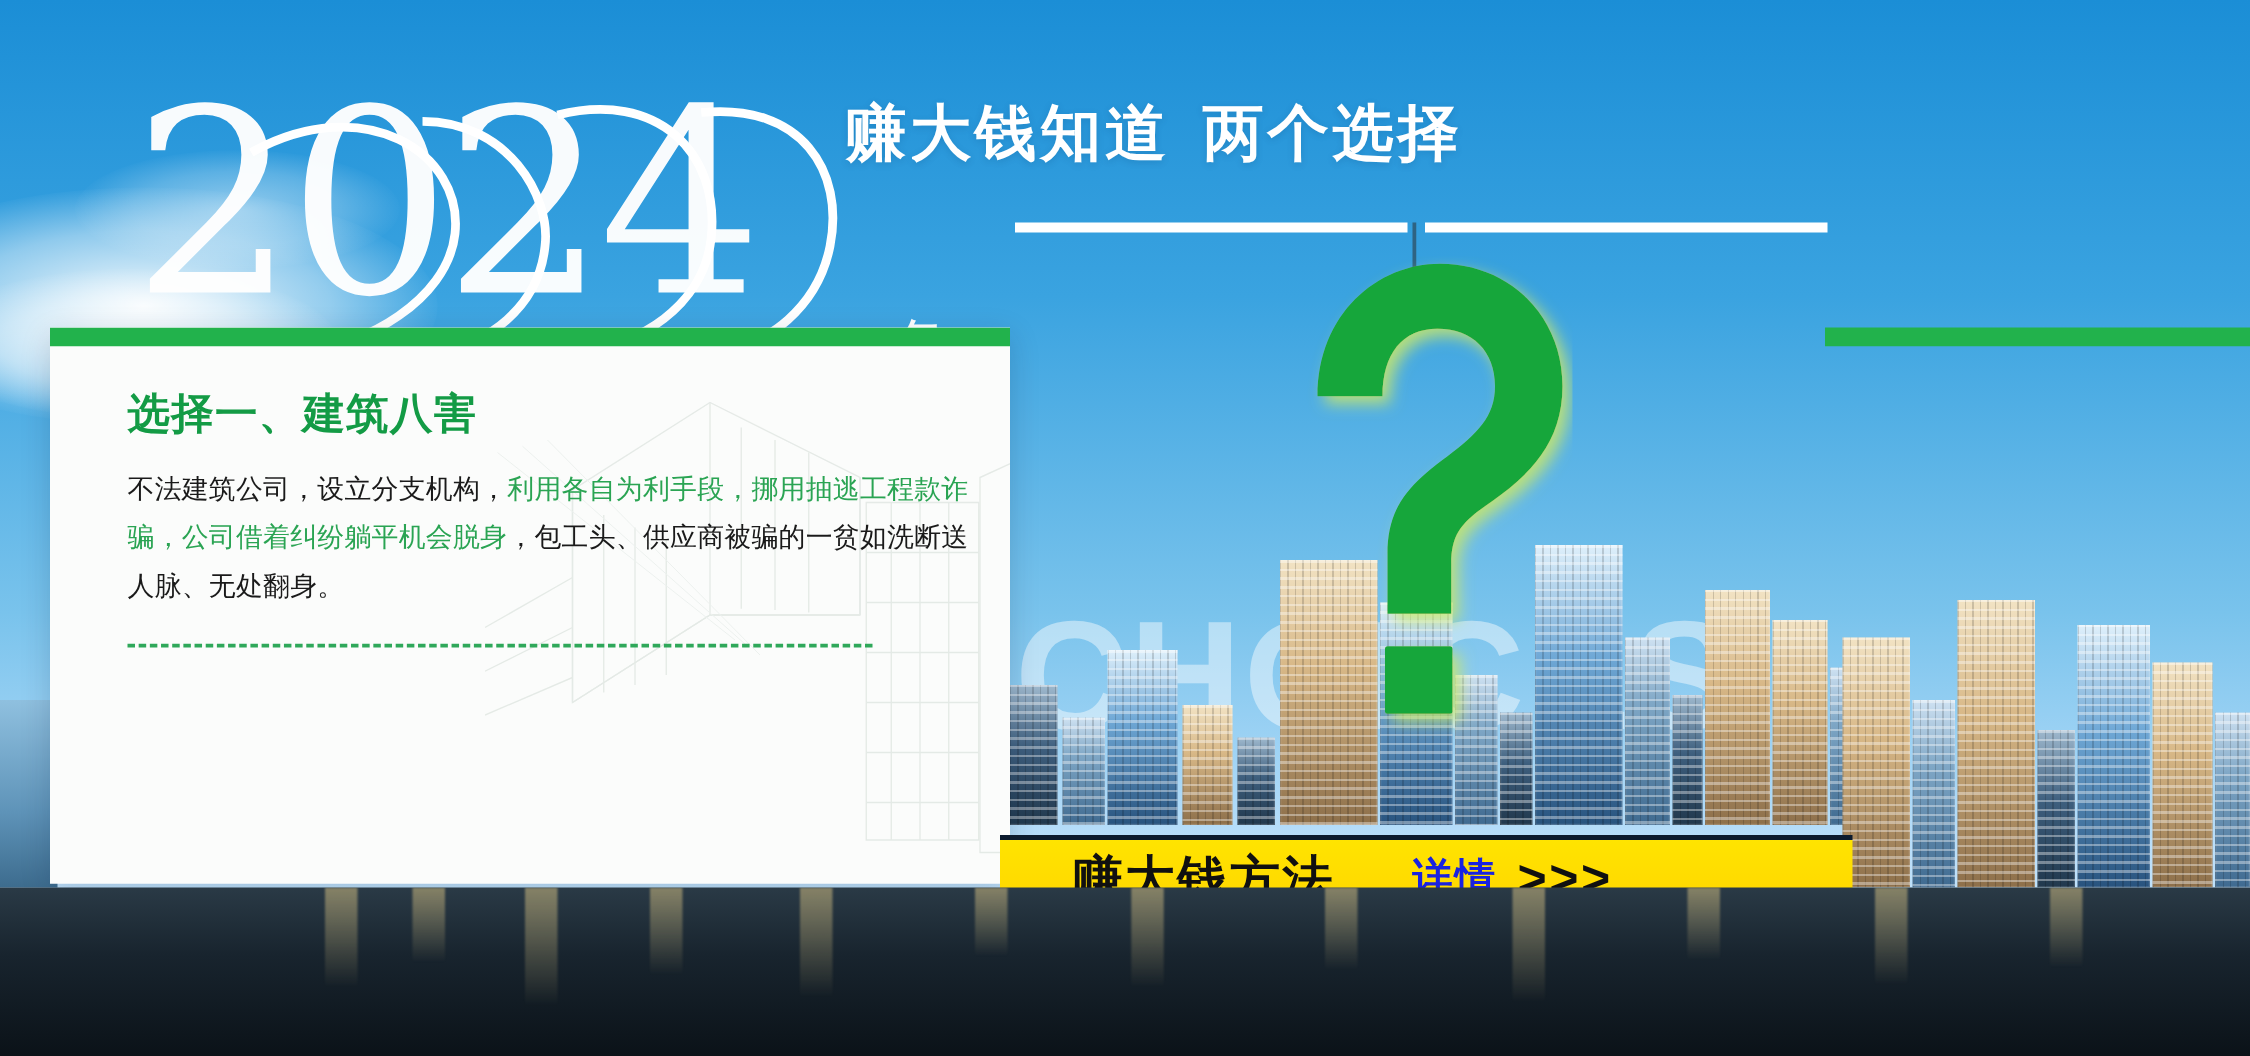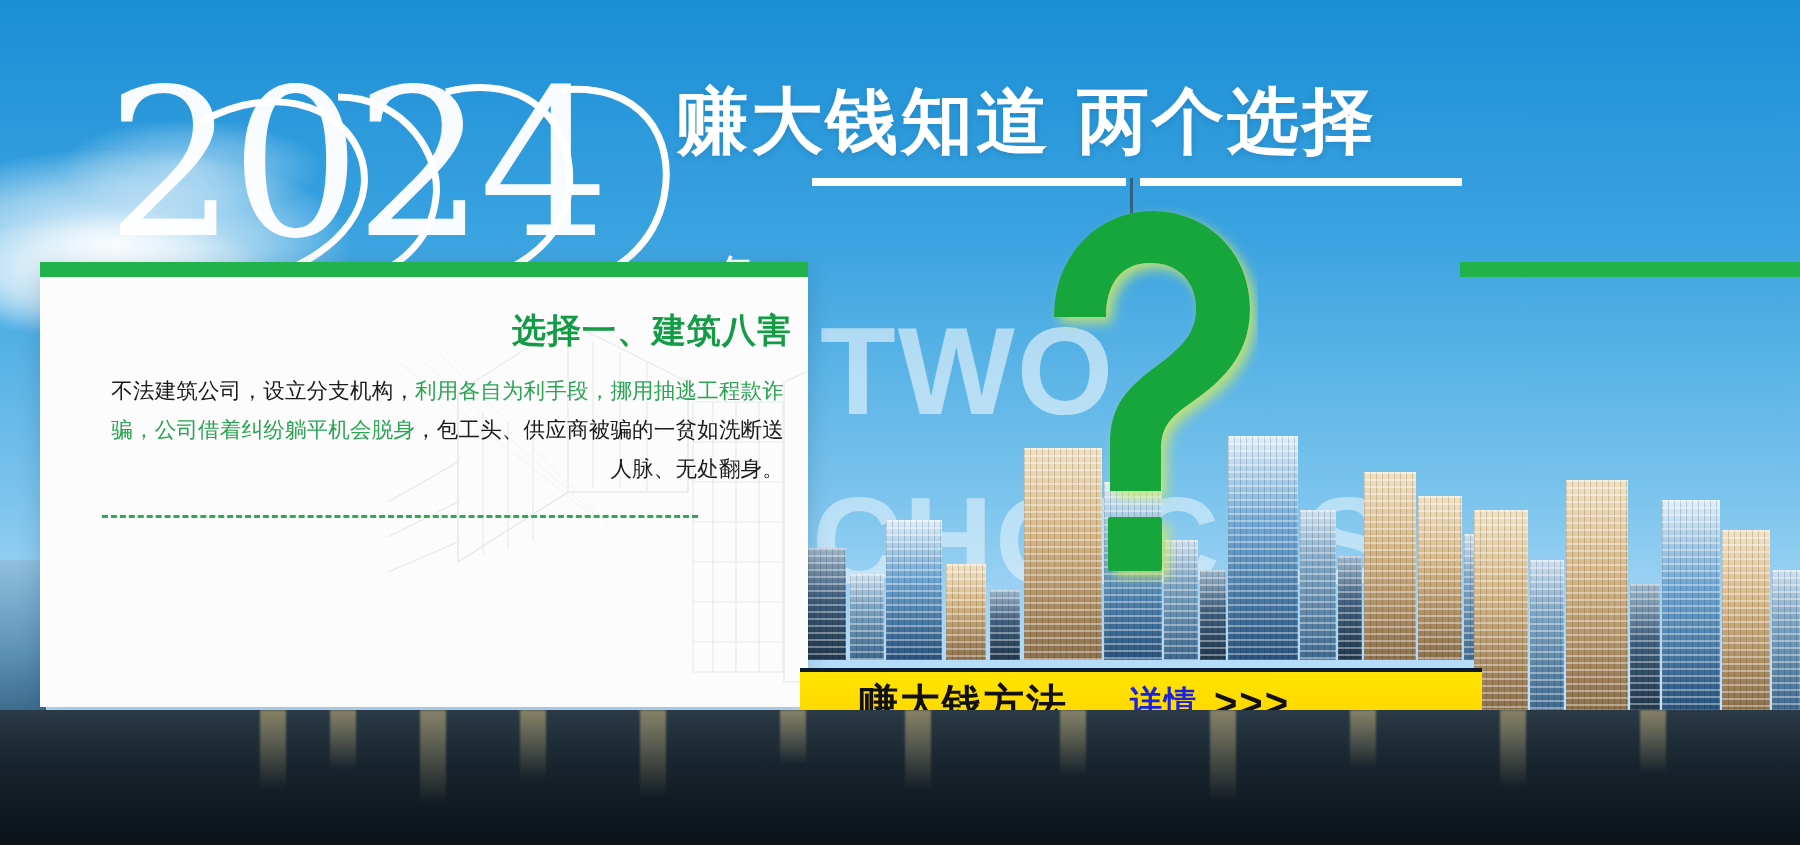--- a/index.html
+++ b/index.html
@@ -42,21 +42,21 @@
   #year-cn {
     position:absolute; left:615px; top:188px;
     color:#fff; font-size:31px; font-weight:700;
     letter-spacing:1px;
   }
 
   
   #headline {
     position:absolute; left:676px; top:74px;
     color:#ffffff;
-    font-size:72px; font-weight:800;
+    font-size:49px; font-weight:800;
     letter-spacing:3px;
     white-space:nowrap;
     text-shadow:0 2px 6px rgba(0,60,110,.18);
   }
   #headline .gap { display:inline-block; width:26px; }
 
   
   #rule-left  { position:absolute; left:812px; top:178px; width:314px; height:8px; background:#fff; }
   #rule-right { position:absolute; left:1140px; top:178px; width:322px; height:8px; background:#fff; }
   #rule-drop  { position:absolute; left:1130px; top:178px; width:3px; height:66px; background:#2d4f63; opacity:.75;}
@@ -101,21 +101,21 @@
 
   
   #card {
     position:absolute; left:40px; top:262px; width:768px; height:445px;
     background:#fbfcfb;
     box-shadow:0 6px 22px rgba(0,30,60,.18);
     overflow:hidden;
   }
   #card-top-bar { position:absolute; left:0; top:0; width:768px; height:15px; background:#22b24c; }
   #card-bp { position:absolute; right:-20px; top:0; width:440px; height:445px; opacity:.55; }
-  #card-inner { position:absolute; left:62px; top:46px; width:690px;text-align:right; }
+  #card-inner { position:absolute; left:62px; top:46px; width:690px; }
 
   .choice-title {
     color:#139b45;
     font-size:34px; font-weight:800;
     letter-spacing:1px;
     margin-bottom:18px;
     white-space:nowrap;
   }
   .choice-body {
     font-size:21.5px; line-height:39px;
@@ -201,21 +201,20 @@
     <div id="year-cn">年</div>
   </div>
 
   <div id="headline">
     <span>赚大钱知道</span><span class="gap"></span><span>两个选择</span>
   </div>
   <div id="rule-left"></div>
   <div id="rule-right"></div>
   <div id="rule-drop"></div>
 
-  <div class="wm" id="wm-two">TWO</div>
   <div class="wm" id="wm-choices">CHOICES</div>
 
   <div id="city-strip">
     <div class="bld dark" style="left:2px;   width:44px;  height:112px;"></div>
     <div class="bld" style="left:50px;  width:34px;  height:86px;"></div>
     <div class="bld glass" style="left:86px;  width:56px;  height:140px;"></div>
     <div class="bld warm" style="left:146px; width:40px;  height:96px;"></div>
     <div class="bld dark" style="left:190px; width:30px;  height:70px;"></div>
     <div class="bld warm" style="left:224px; width:78px;  height:212px;"></div>
     <div class="bld glass" style="left:304px; width:58px;  height:178px;"></div>

